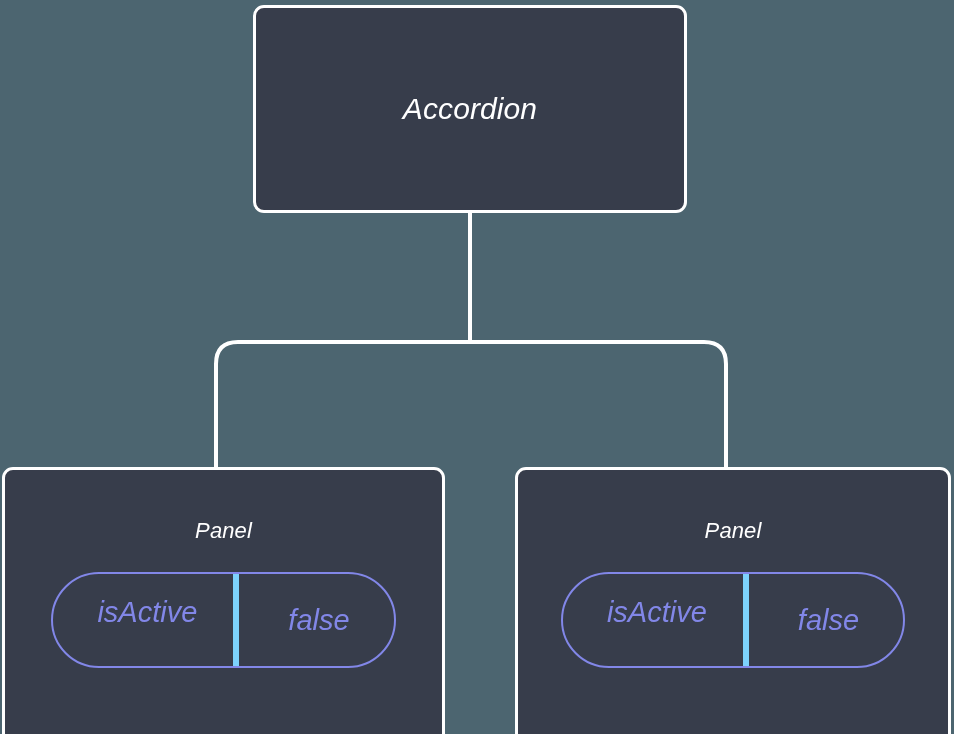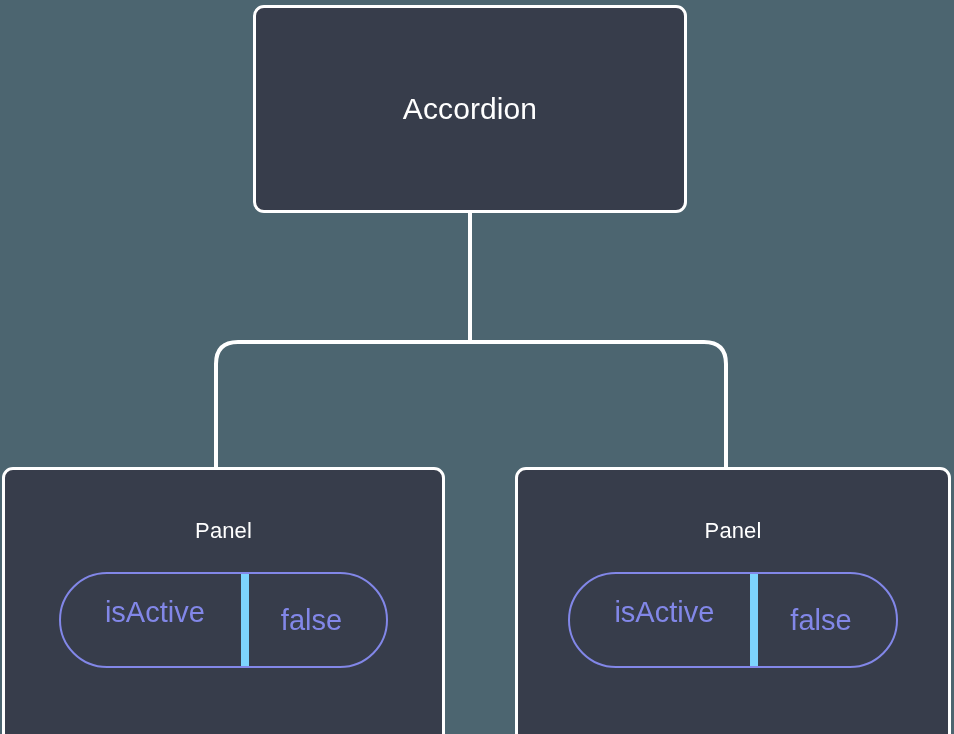--- a/index.html
+++ b/index.html
@@ -36,20 +36,21 @@
   
   .node {
     position: absolute;
     box-sizing: border-box;
     background: #373d4b;
     border: 3px solid #ffffff;
     border-radius: 11px;
     display: flex;
     flex-direction: column;
     align-items: center;
+    font-style: italic;
   }
 
   .node-accordion {
     left: 253px;
     top: 5px;
     width: 434px;
     height: 208px;
     justify-content: center;
   }
 
@@ -104,22 +105,22 @@
     line-height: 1;
     white-space: nowrap;
     box-sizing: border-box;
   }
 
   .pill-key {
     padding: 0 36px 16px 44px;
   }
 
   .pill-value {
-    padding: 0 44px 0 32px;
-    border-left: 8px solid #7dd3fc;
+    padding: 0 44px 0 49px;
+    border-left: 6px solid #7dd3fc;
   }
 </style>
 </head>
 <body>
 
 <div id="diagram">
 
   <svg id="connectors" viewBox="0 0 954 734" width="954" height="734" xmlns="http://www.w3.org/2000/svg">
 
     <path d="M470,211 L470,342" fill="none" stroke="#ffffff" stroke-width="4" stroke-linecap="butt"></path>

